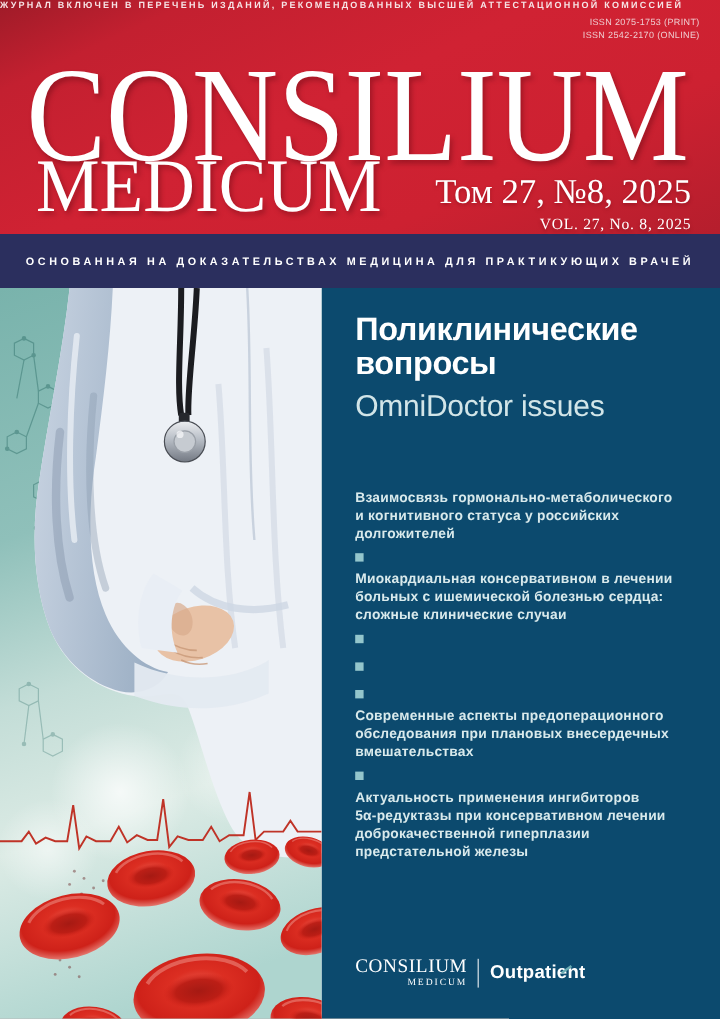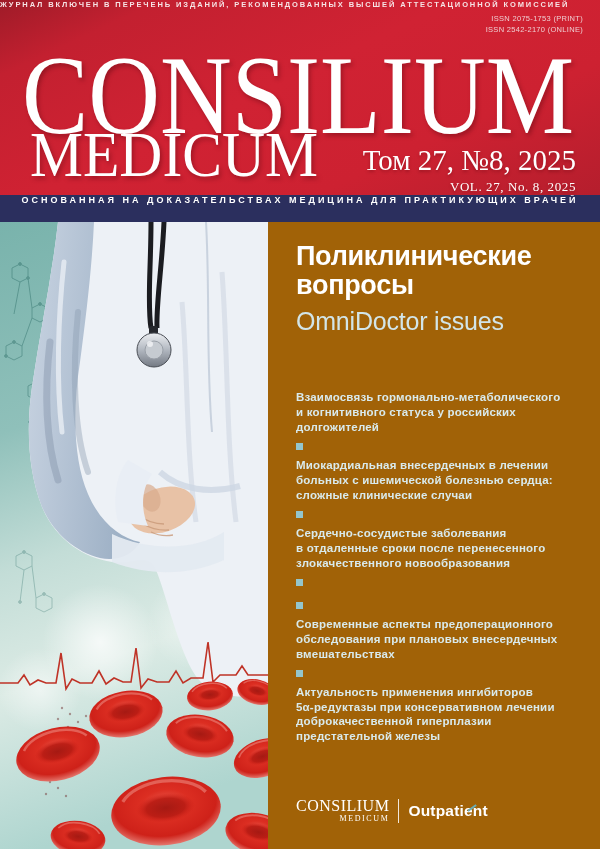--- a/index.html
+++ b/index.html
@@ -16,30 +16,30 @@
       font-size:7.5px;line-height:1.4;letter-spacing:.3px;}
   .masthead-svg{position:absolute;top:44px;left:0;
       filter:drop-shadow(2px 3px 2px rgba(90,5,15,.40));}
   .masthead-svg text{fill:#ffffff;font-family:"Liberation Serif",serif;}
   .volume{position:absolute;top:146px;right:24px;text-align:right;color:#fff;
       font-family:"Liberation Serif",serif;text-shadow:0 2px 3px rgba(90,5,15,.35);}
   .volume-ru{font-size:29px;line-height:1;}
   .volume-en{font-size:13px;margin-top:4px;letter-spacing:.6px;}
 
   
-  .tagline-bar{height:27px;flex:none;background:#2b2f5e;
-      display:flex;justify-content:center;}
+  .tagline-bar{height:45px;flex:none;background:#2b2f5e;
+      display:flex;align-items:center;justify-content:center;}
   .tagline{color:#fff;font-size:9px;font-weight:bold;letter-spacing:3px;white-space:nowrap;}
 
   
   .content{flex:1;display:flex;min-height:0;}
   .photo{width:268px;flex:none;position:relative;}
   .photo svg{display:block;}
 
-  .panel{flex:1;background:#a16207;display:flex;flex-direction:column;
+  .panel{flex:1;background:#0c4a6e;display:flex;flex-direction:column;
       padding:20px 14px 26px 28px;box-sizing:border-box;}
   .section-title-ru{color:#ffffff;font-size:27px;font-weight:bold;line-height:1.08;
       letter-spacing:-.3px;white-space:pre-line;}
   .section-title-en{color:#d2e5e8;font-size:25px;font-weight:normal;margin-top:7px;
       letter-spacing:-.2px;}
   .articles{margin-top:54px;display:flex;flex-direction:column;}
   .article{color:#d9eaec;font-size:11.5px;line-height:1.3;letter-spacing:.2px;
       white-space:pre-line;font-weight:bold;}
   .bullet{width:7px;height:7px;background:#94c6cc;margin:8px 0;flex:none;}
 
@@ -217,27 +217,24 @@
 
     <div class="panel">
       <div class="section-title-ru">Поликлинические
 вопросы</div>
       <div class="section-title-en">OmniDoctor issues</div>
 
       <div class="articles">
         <div class="article">Взаимосвязь гормонально-метаболического
 и когнитивного статуса у российских долгожителей</div>
         <div class="bullet"></div>
-        <div class="article">Миокардиальная внесердечных в лечении
+        <div class="article">Миокардиальная консервативном в лечении
 больных с ишемической болезнью сердца:
 сложные клинические случаи</div>
         <div class="bullet"></div>
-        <div class="article">Сердечно-сосудистые заболевания
-в отдаленные сроки после перенесенного
-злокачественного новообразования</div>
         <div class="bullet"></div>
         <div class="bullet"></div>
         <div class="article">Современные аспекты предоперационного
 обследования при плановых внесердечных
 вмешательствах</div>
         <div class="bullet"></div>
         <div class="article">Актуальность применения ингибиторов
 5α-редуктазы при консервативном лечении
 доброкачественной гиперплазии
 предстательной железы</div>

